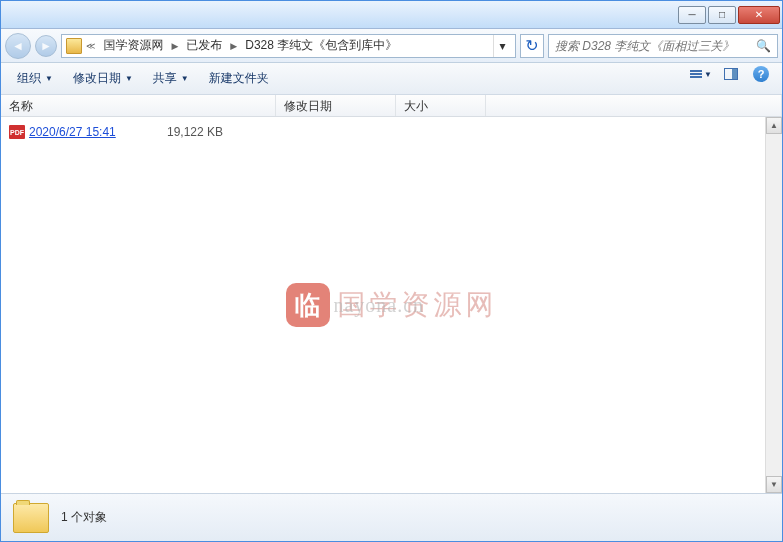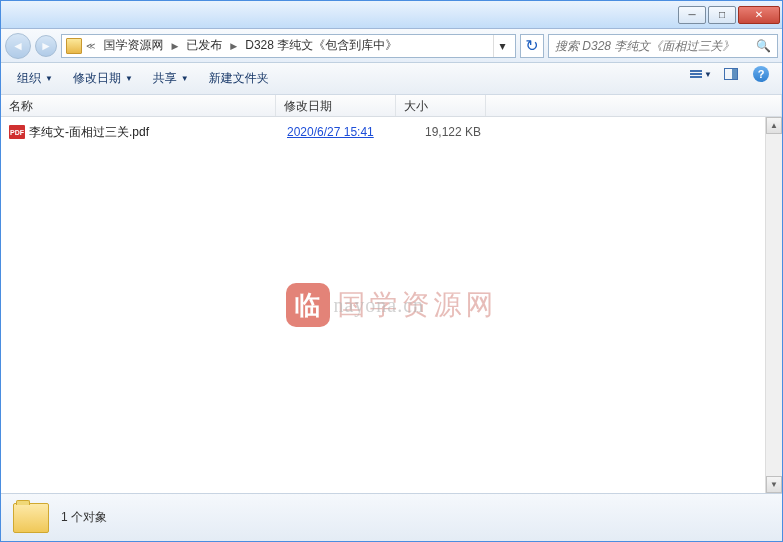--- a/index.html
+++ b/index.html
@@ -130,21 +130,20 @@
   <div class="columns">
     <div class="col col-name">名称</div>
     <div class="col col-date">修改日期</div>
     <div class="col col-size">大小</div>
     <div class="col" style="flex:1"></div>
   </div>
 
   <div class="filelist">
     <div class="file-row">
       <div class="file-icon">PDF</div>
-      <div class="cell-name">李纯文-面相过三关.pdf</div>
       <div class="cell-date">2020/6/27 15:41</div>
       <div class="cell-size">19,122 KB</div>
     </div>
 
     <div class="watermark">
       <div class="wm-badge">临</div>
       <div class="wm-text1">国学资源网</div>
       <div class="wm-text2">nayona.cn</div>
     </div>
 

